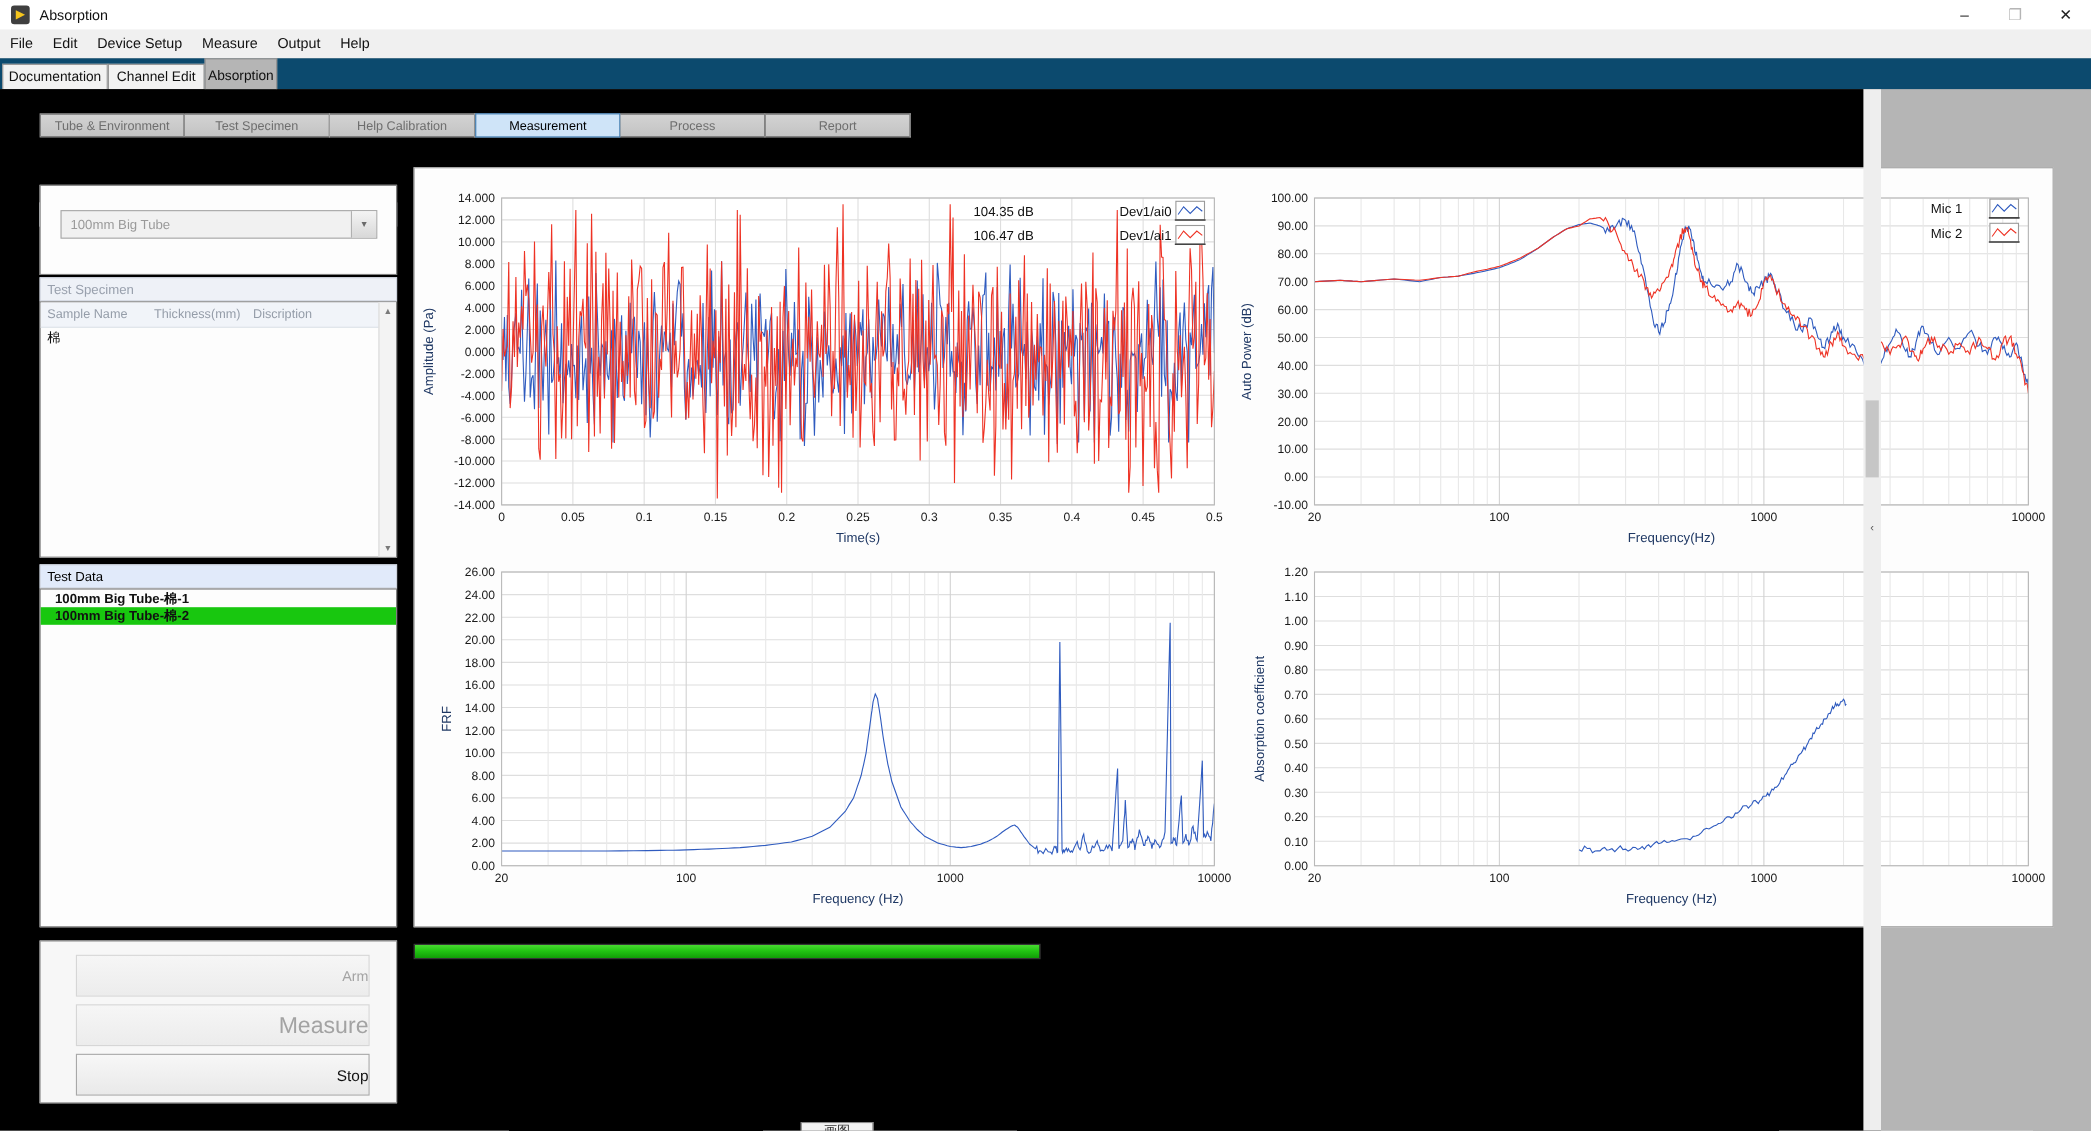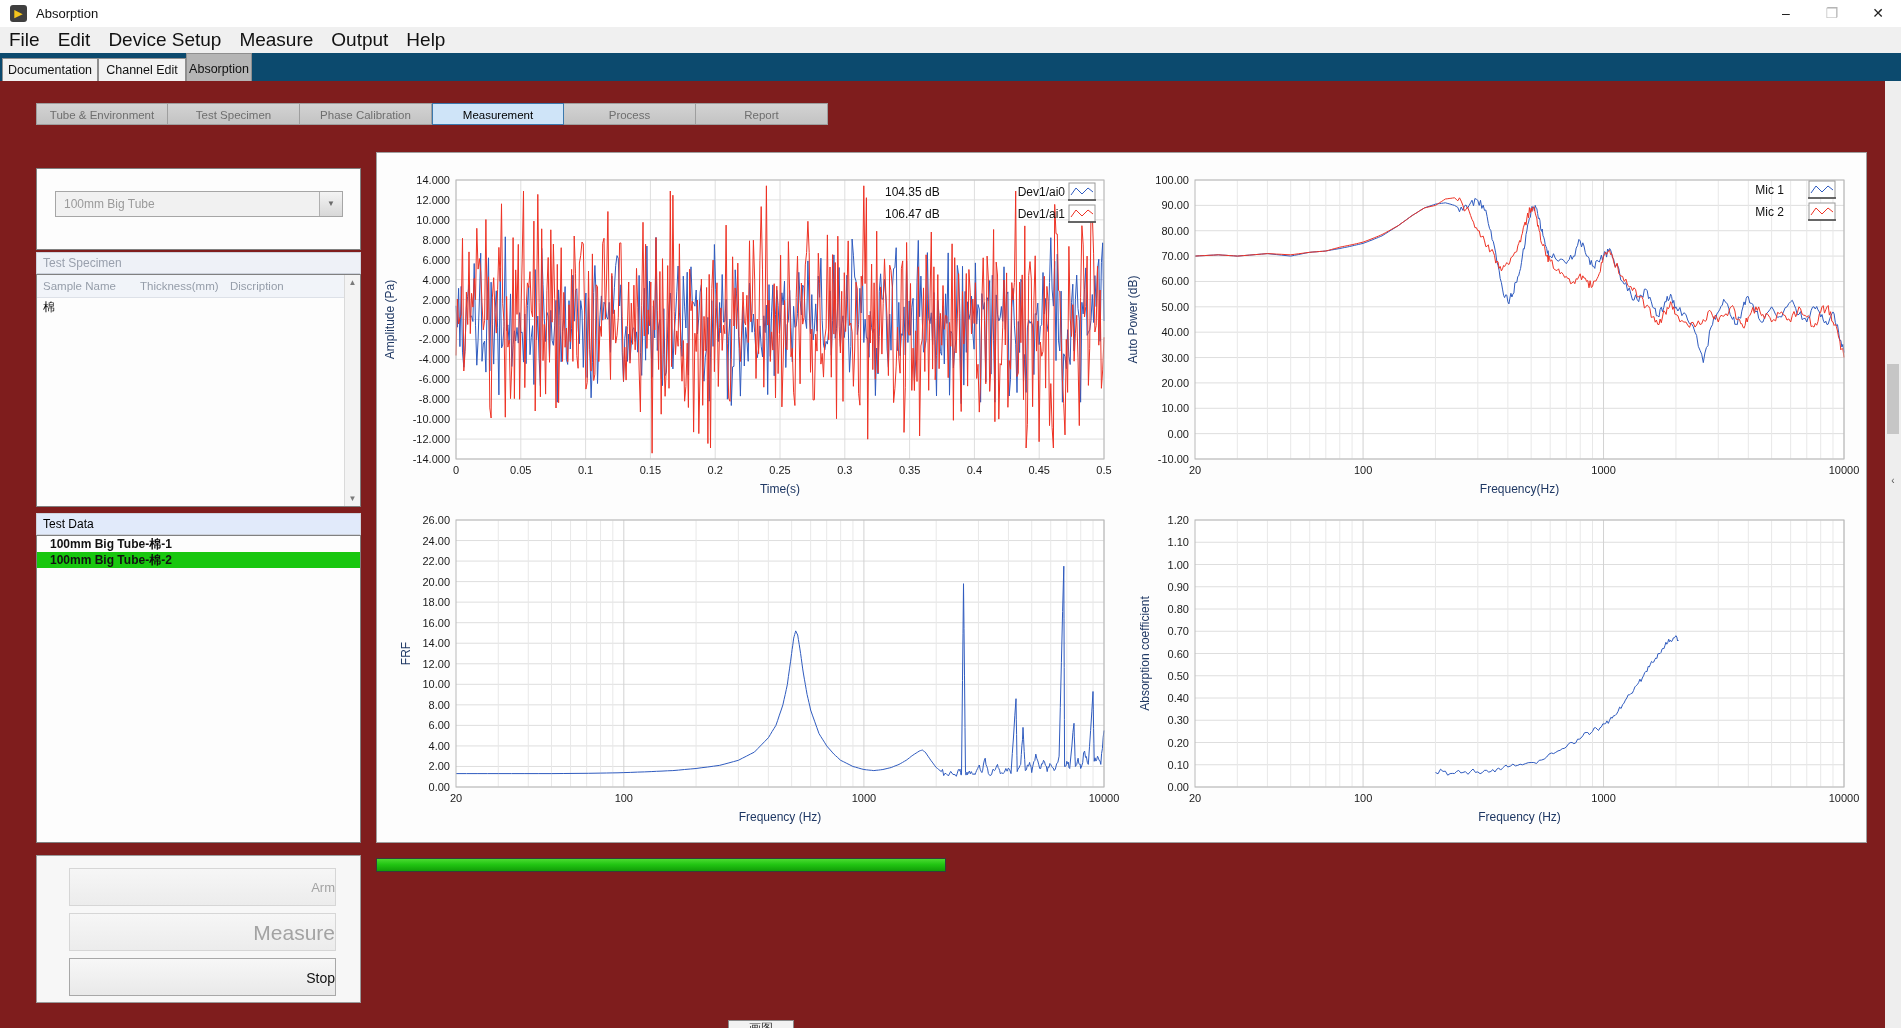--- a/index.html
+++ b/index.html
@@ -7,26 +7,26 @@
        font-family:"Liberation Sans",sans-serif;background:#b5b5b5;}
   .titlebar{position:absolute;left:0;top:0;width:1901px;height:27px;background:#ffffff;border-bottom:1px solid #e6e6e6;}
   .app-icon{position:absolute;left:10px;top:5px;width:17px;height:17px;background:#3f3f3f;border-radius:3px;
             color:#f5c51d;font-size:11px;line-height:17px;text-align:center;}
   .title-text{position:absolute;left:36px;top:6px;font-size:13px;color:#111;}
   .winbtn{position:absolute;top:0;width:46px;height:27px;text-align:center;line-height:27px;font-size:14px;color:#222;}
   .winbtn.min{right:92px;}
   .winbtn.max{right:46px;color:#b5b5b5;}
   .winbtn.close{right:0;}
   .menubar{position:absolute;left:0;top:27px;width:1901px;height:26px;background:#f0f0f0;}
-  .menu-item{display:inline-block;padding:0 9px;font-size:19px;color:#111;line-height:26px;}
+  .menu-item{display:inline-block;padding:0 9px;font-size:13px;color:#111;line-height:26px;}
   .doctabs{position:absolute;left:0;top:53px;width:1901px;height:28px;background:#0c4a6e;}
   .doctab{position:absolute;bottom:0;height:23px;line-height:23px;text-align:center;font-size:12.5px;color:#111;
           background:#f2f2f2;border:1px solid #8f8f8f;border-bottom:none;box-sizing:border-box;}
   .doctab.active{height:28px;line-height:30px;background:#b5b5b5;z-index:2;}
-  .bodyarea{position:absolute;left:0;top:81px;width:1901px;height:947px;background:#7f1d1d;}
+  .bodyarea{position:absolute;left:0;top:81px;width:1710px;height:947px;background:#000000;}
   .subtabs{position:absolute;left:36px;top:22px;height:22px;display:flex;}
   .subtab{width:132px;height:22px;line-height:22px;text-align:center;font-size:11.5px;color:#6e6e6e;
           background:linear-gradient(#d3d3d3,#c3c3c3);border:1px solid #9e9e9e;border-left:none;box-sizing:border-box;}
   .subtab:first-child{border-left:1px solid #9e9e9e;}
   .subtab.active{background:#cfe4f8;border:1px solid #3b78ad;color:#000;}
   
   .sec-header{position:absolute;left:36px;width:325px;height:22px;background:#eef1f7;border:1px solid #cdd2dc;
               box-sizing:border-box;font-size:12px;color:#99a0ad;line-height:20px;padding-left:6px;}
   .sec-header.dark{background:#e1eafa;color:#000;}
   .sec-box{position:absolute;left:36px;width:325px;background:#fdfdfd;border:1px solid #808080;box-sizing:border-box;}
@@ -75,21 +75,21 @@
 <div class="doctabs">
     <div class="doctab" style="left: 2px; width: 96px;">Documentation</div>
     <div class="doctab" style="left: 98px; width: 88px;">Channel Edit</div>
     <div class="doctab active" style="left: 186px; width: 66px;">Absorption</div>
   </div>
 
 <div class="bodyarea">
   <div class="subtabs">
       <div class="subtab">Tube &amp; Environment</div>
       <div class="subtab">Test Specimen</div>
-      <div class="subtab">Phase Calibration</div>
+      <div class="subtab">Help Calibration</div>
       <div class="subtab active">Measurement</div>
       <div class="subtab">Process</div>
       <div class="subtab">Report</div>
     </div>
 
   <div class="sec-header" style="top:56px;margin-top:47px;">
     <span>Impendace Tube</span>
   </div>
   <div class="sec-box" style="top:87px;height:82px;padding-left:48px;">
     <div class="dropdown">

